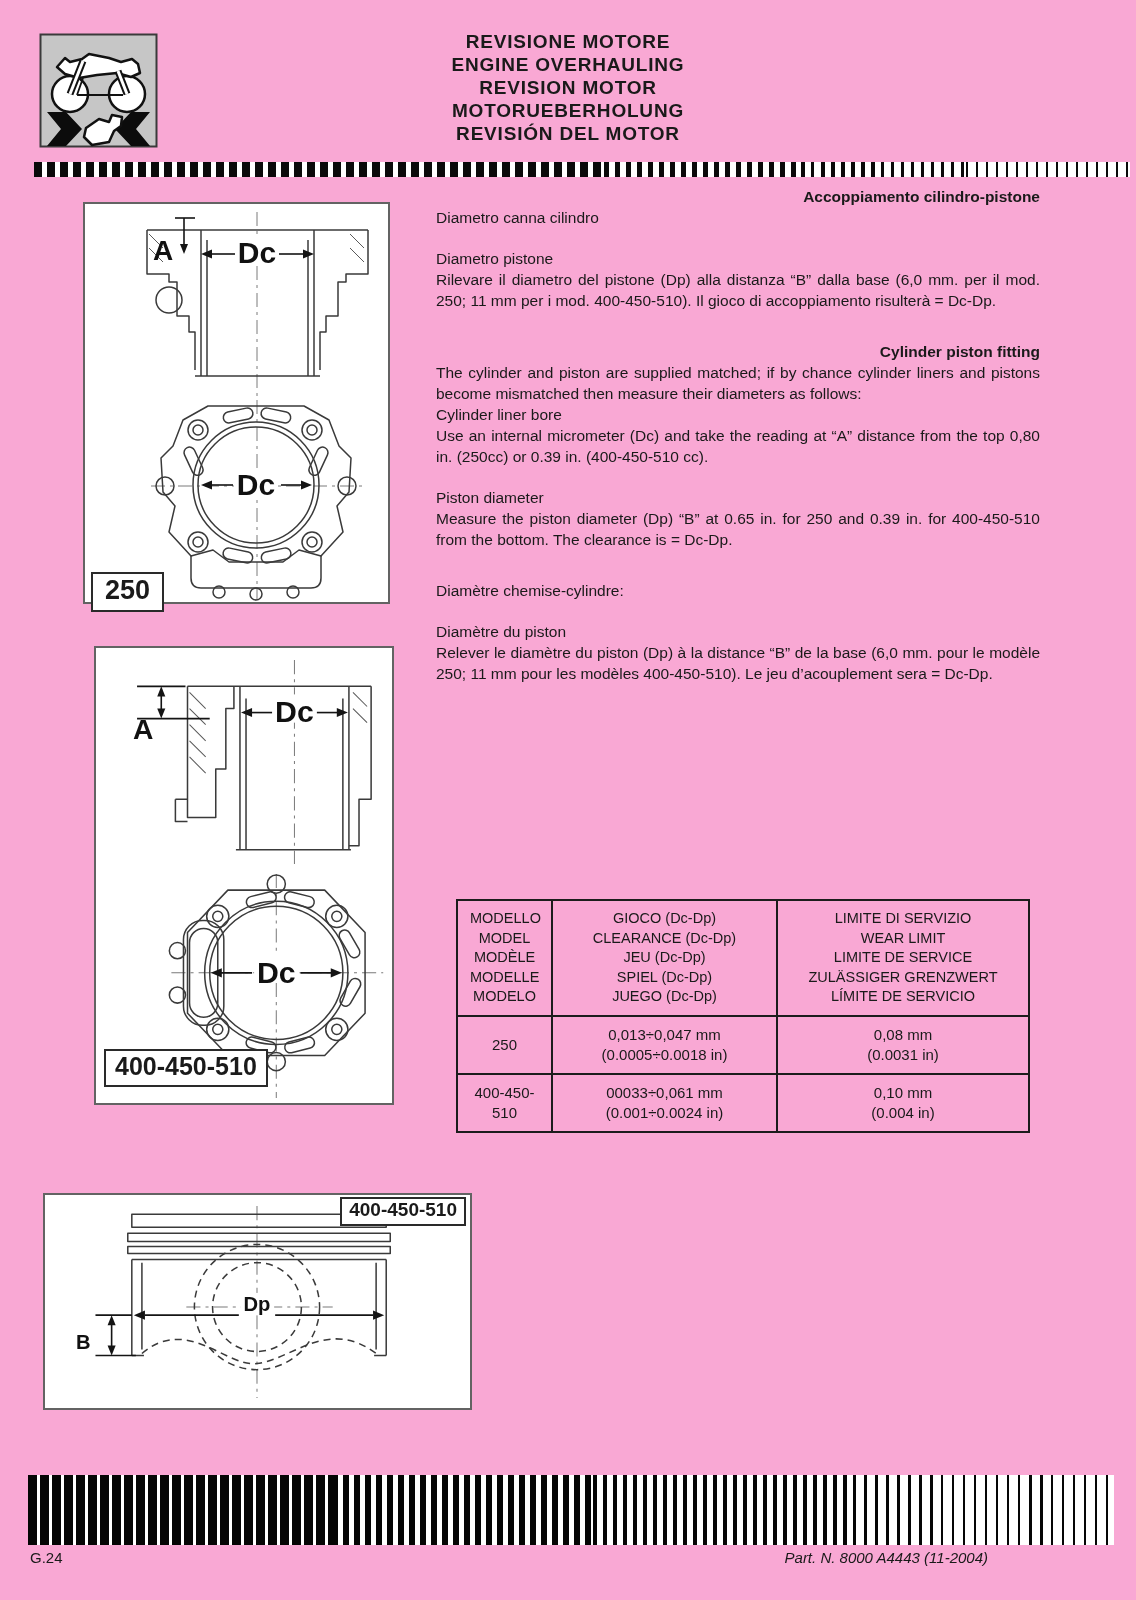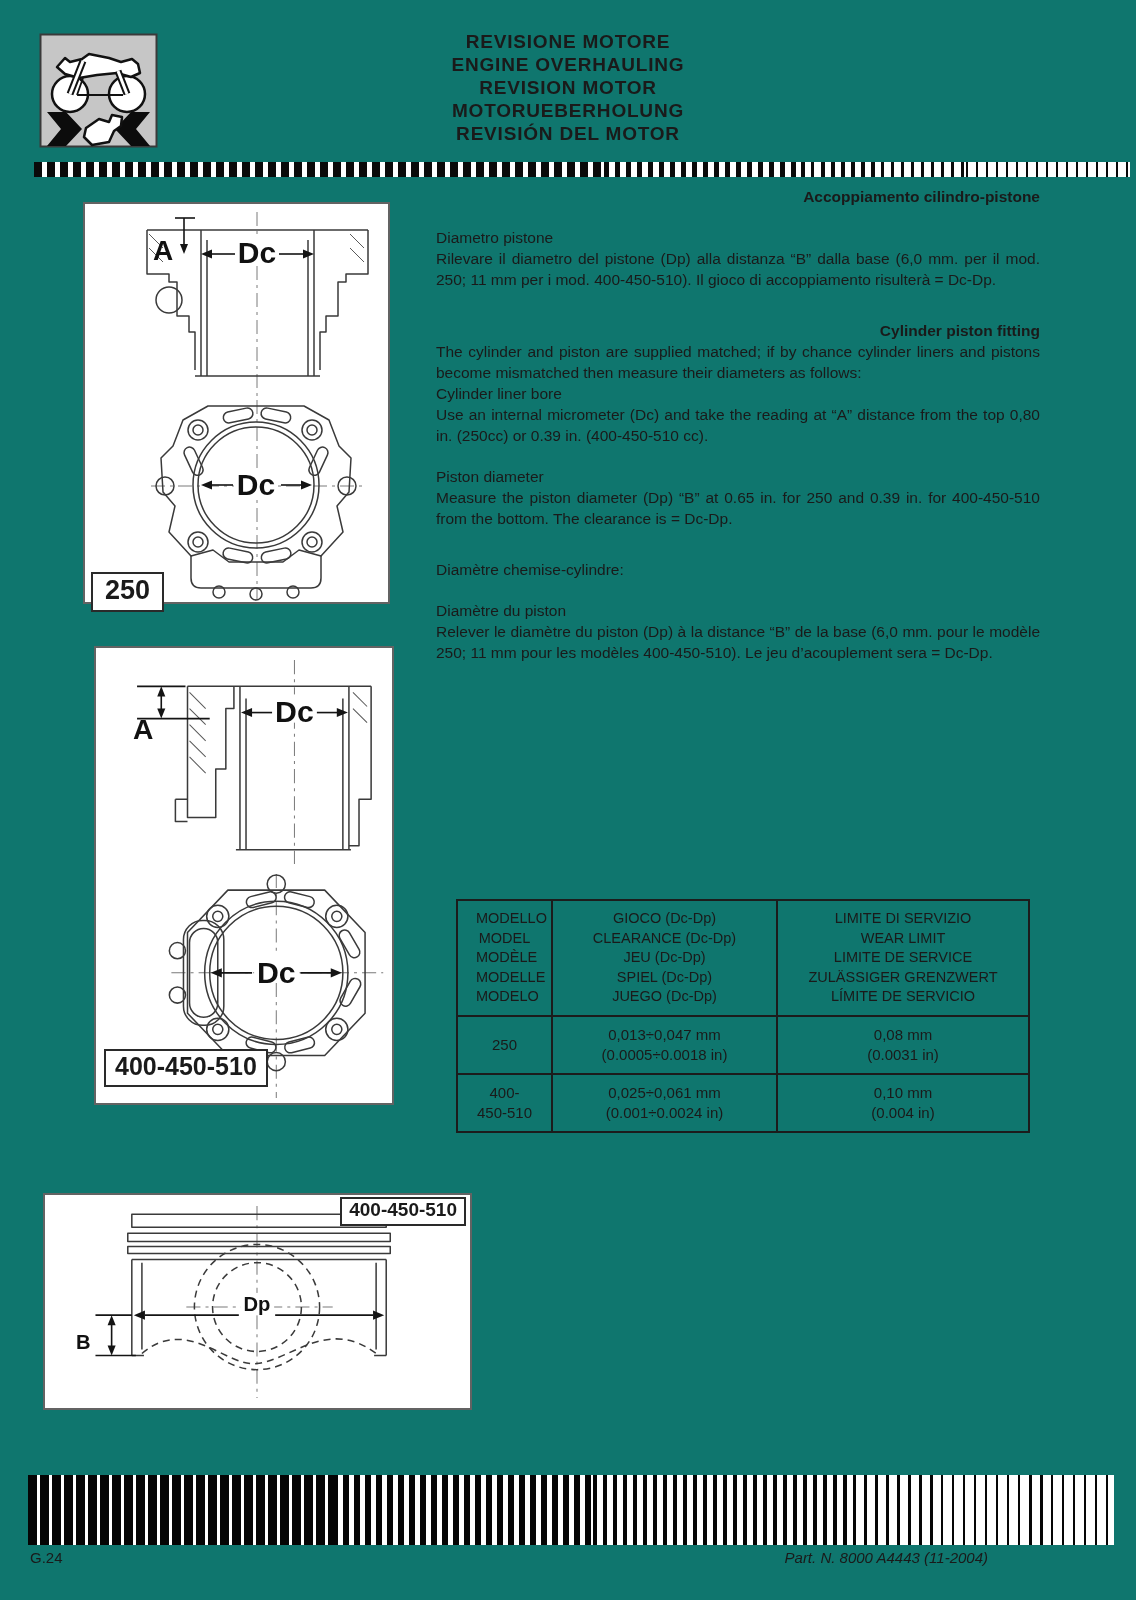--- a/index.html
+++ b/index.html
@@ -1,18 +1,18 @@
 <!DOCTYPE html>
 <html><head>
 <meta charset="utf-8">
 <style>
   html,body { margin:0; padding:0; background:#e8e8e8; }
   .page {
     position:relative; width:1136px; height:1600px; margin:0 auto;
-    background:#0f766e; color:#1a1a1a;
+    background:#f9a8d4; color:#1a1a1a;
     font-family:"Liberation Sans", sans-serif;
     overflow:hidden;
   }
 
   
   .icon-box { position:absolute; left:39px; top:33px; width:119px; height:115px; }
   .titles { position:absolute; left:0; top:30px; width:100%; text-align:center;
             font-weight:bold; font-size:19px; line-height:23px; letter-spacing:0.8px; }
 
   
@@ -53,21 +53,21 @@
   
   .textcol { position:absolute; left:436px; top:186px; width:604px;
              font-size:15.5px; line-height:21px; }
   .textcol p { margin:0; text-align:justify; }
   .textcol .h { font-weight:bold; text-align:right; }
   .gap1 { height:20px; } .gap2 { height:30px; }
 
   
   .spec-table { position:absolute; left:456px; top:899px; width:572px;
                 border-collapse:collapse; table-layout:fixed; text-align:center; }
-  .spec-table td { border:2px solid #1c1c1c; padding:8px 18px; vertical-align:middle; }
+  .spec-table td { border:2px solid #1c1c1c; padding:8px 12px; vertical-align:middle; }
   .spec-table .hd { font-size:14.5px; line-height:19.5px; }
   .spec-table .bd { font-size:15px; line-height:20px; }
 
   
   .footer-left  { position:absolute; left:30px;  top:1549px; font-size:15px; }
   .footer-right { position:absolute; right:148px; top:1549px; font-size:15px;font-style:italic; }
 </style>
 </head>
 <body>
 
@@ -289,20 +289,21 @@
         <polygon class="ah" points="66,118 62,128 70,128"></polygon>
         <polygon class="ah" points="66,158 62,148 70,148"></polygon>
         <text class="dim-t" x="38" y="152" font-size="20">B</text>
       </g>
     </svg>
     <div class="fig-label lab3">400-450-510</div>
   </div>
 
   <div class="textcol">
     <p class="h">Accoppiamento cilindro-pistone</p>
+    <p>Diametro canna cilindro</p>
     <div class="gap1"></div>
     <p>Diametro pistone</p>
     <p>Rilevare il diametro del pistone (Dp) alla distanza “B” dalla base (6,0 mm. per il mod. 250; 11 mm per i mod. 400-450-510). Il gioco di accoppiamento risulterà = Dc-Dp.</p>
     <div class="gap2"></div>
 
     <p class="h">Cylinder piston fitting</p>
     <p>The cylinder and piston are supplied matched; if by chance cylinder liners and pistons become mismatched then measure their diameters as follows:</p>
     <p>Cylinder liner bore</p>
     <p>Use an internal micrometer (Dc) and take the reading at “A” distance from the top 0,80 in. (250cc) or 0.39 in. (400-450-510 cc).</p>
     <div class="gap1"></div>
@@ -353,21 +354,21 @@
         <div>(0.0005÷0.0018  in)</div>
       </td>
       <td class="bd">
         <div>0,08 mm</div>
         <div>(0.0031  in)</div>
       </td>
     </tr>
     <tr>
       <td class="bd">400-450-510</td>
       <td class="bd">
-        <div>0,025÷0,061 mm</div>
+        <div>00033÷0,061 mm</div>
         <div>(0.001÷0.0024  in)</div>
       </td>
       <td class="bd">
         <div>0,10 mm</div>
         <div>(0.004  in)</div>
       </td>
     </tr>
   </tbody>
     </table>
 

